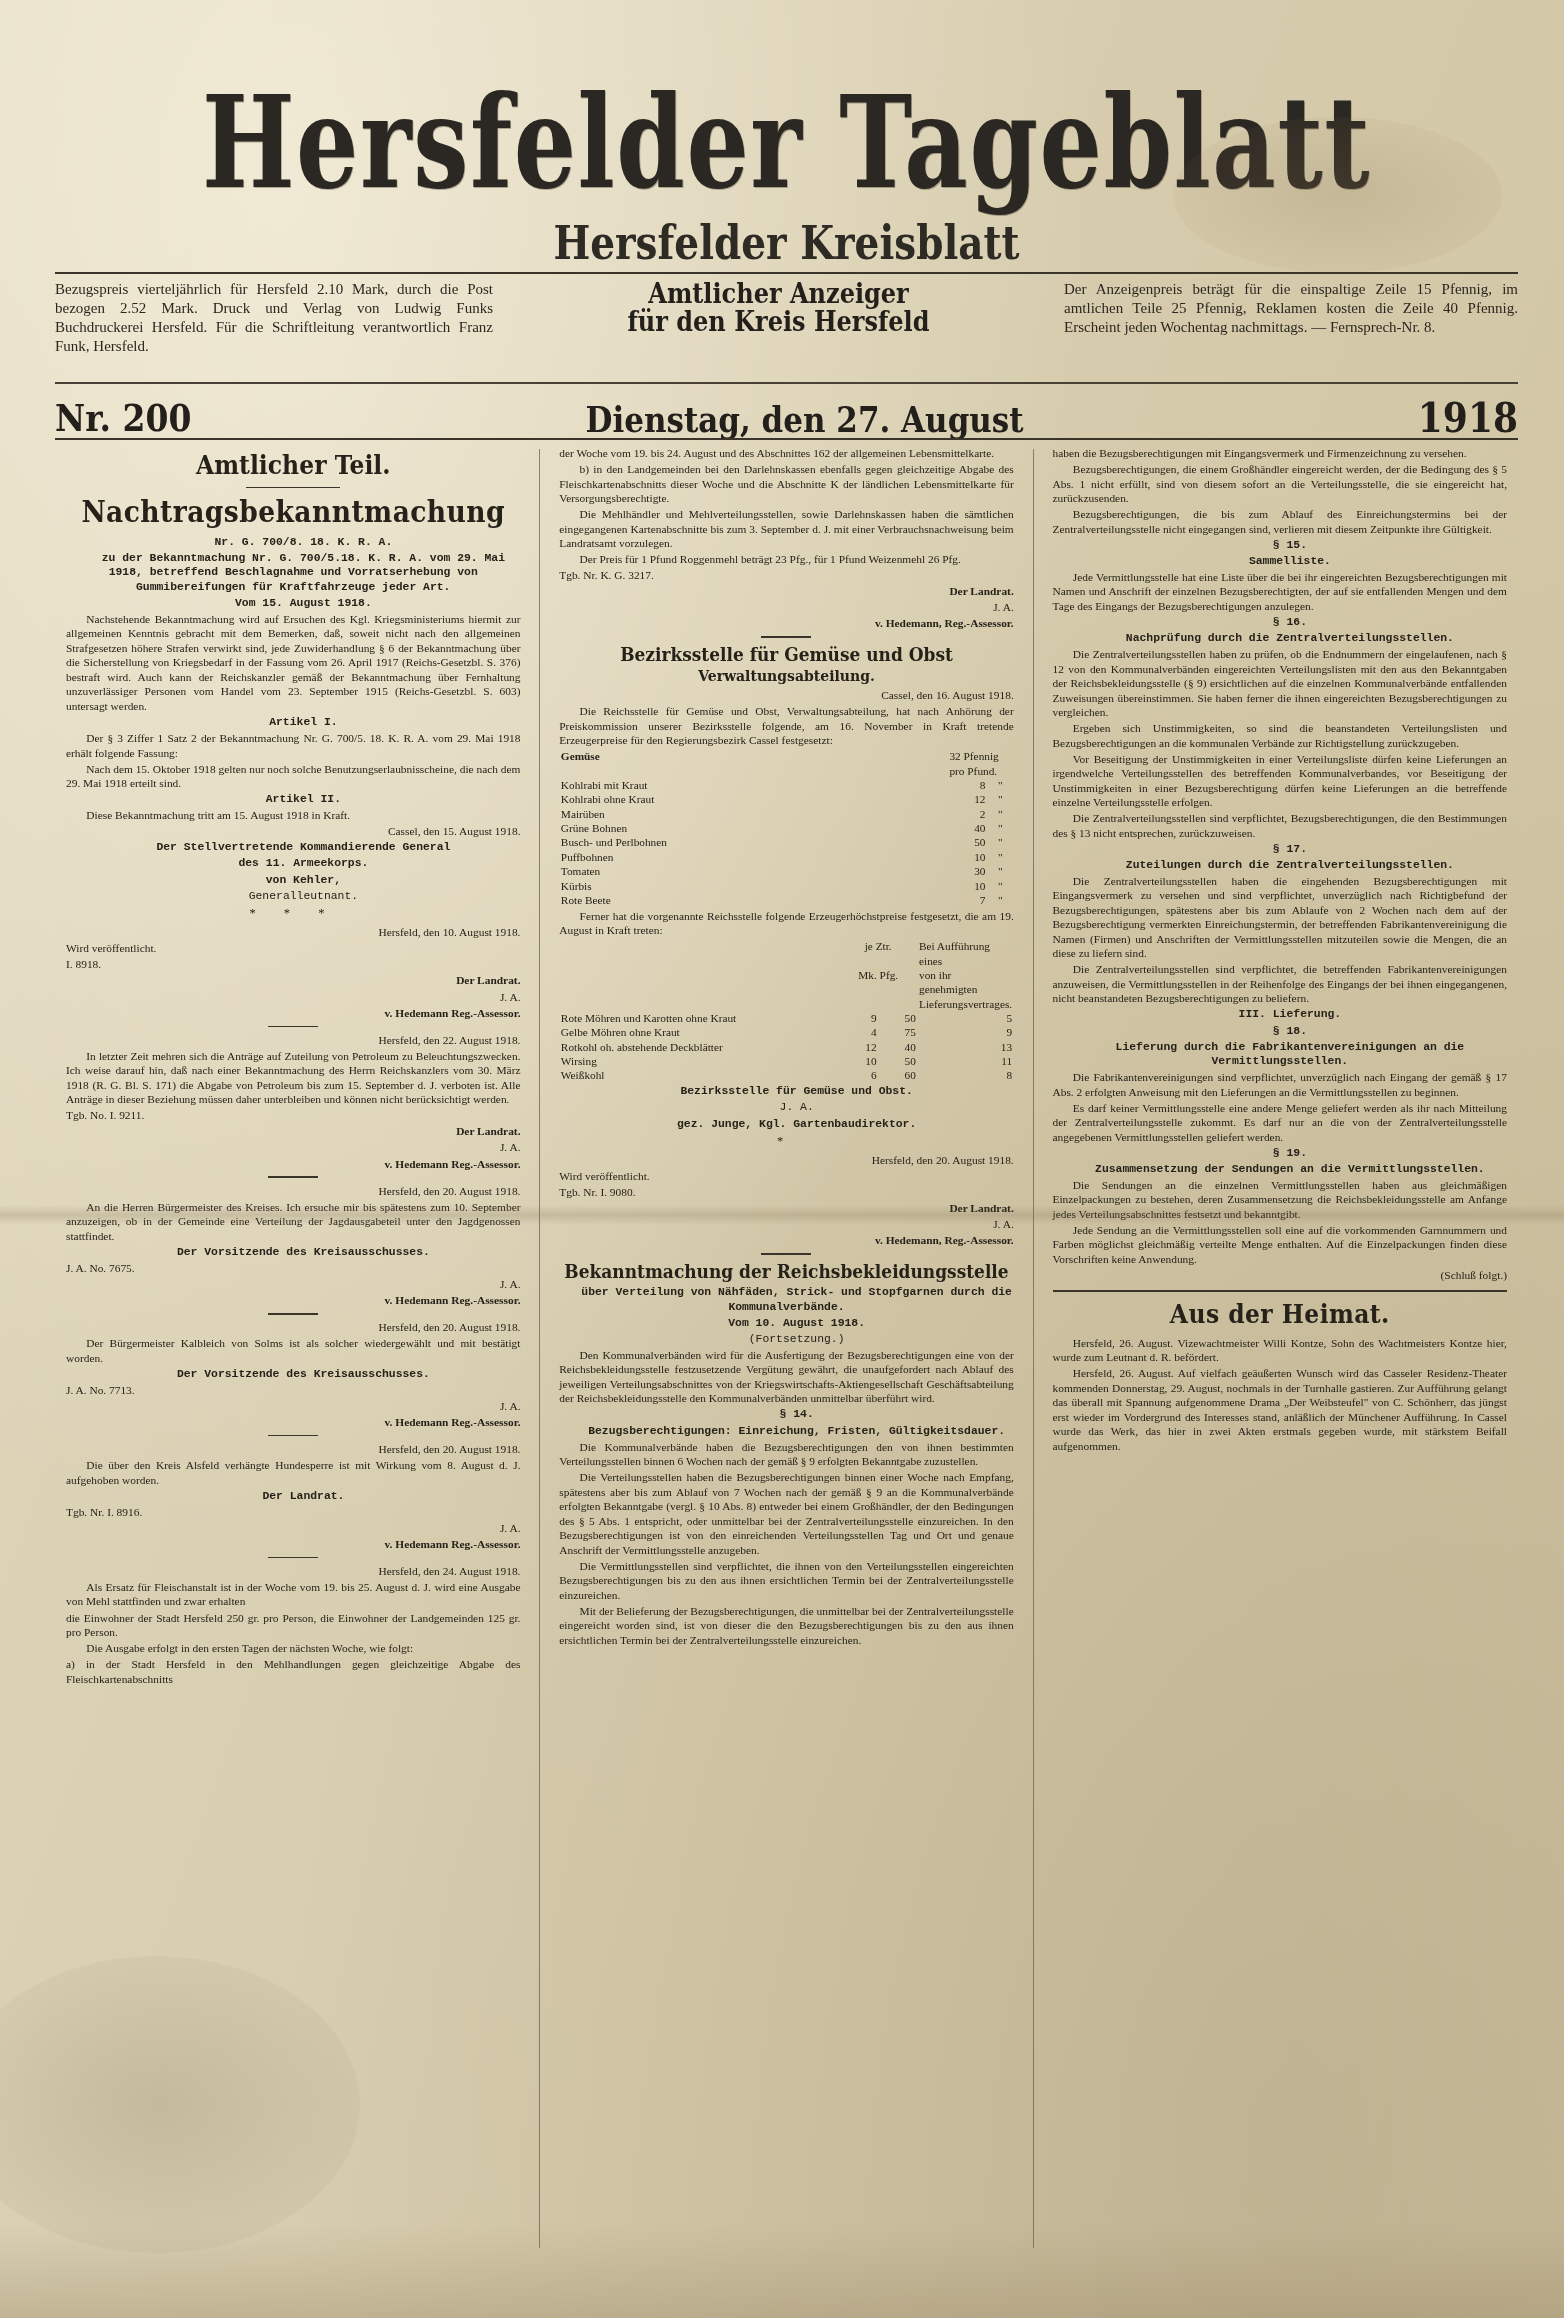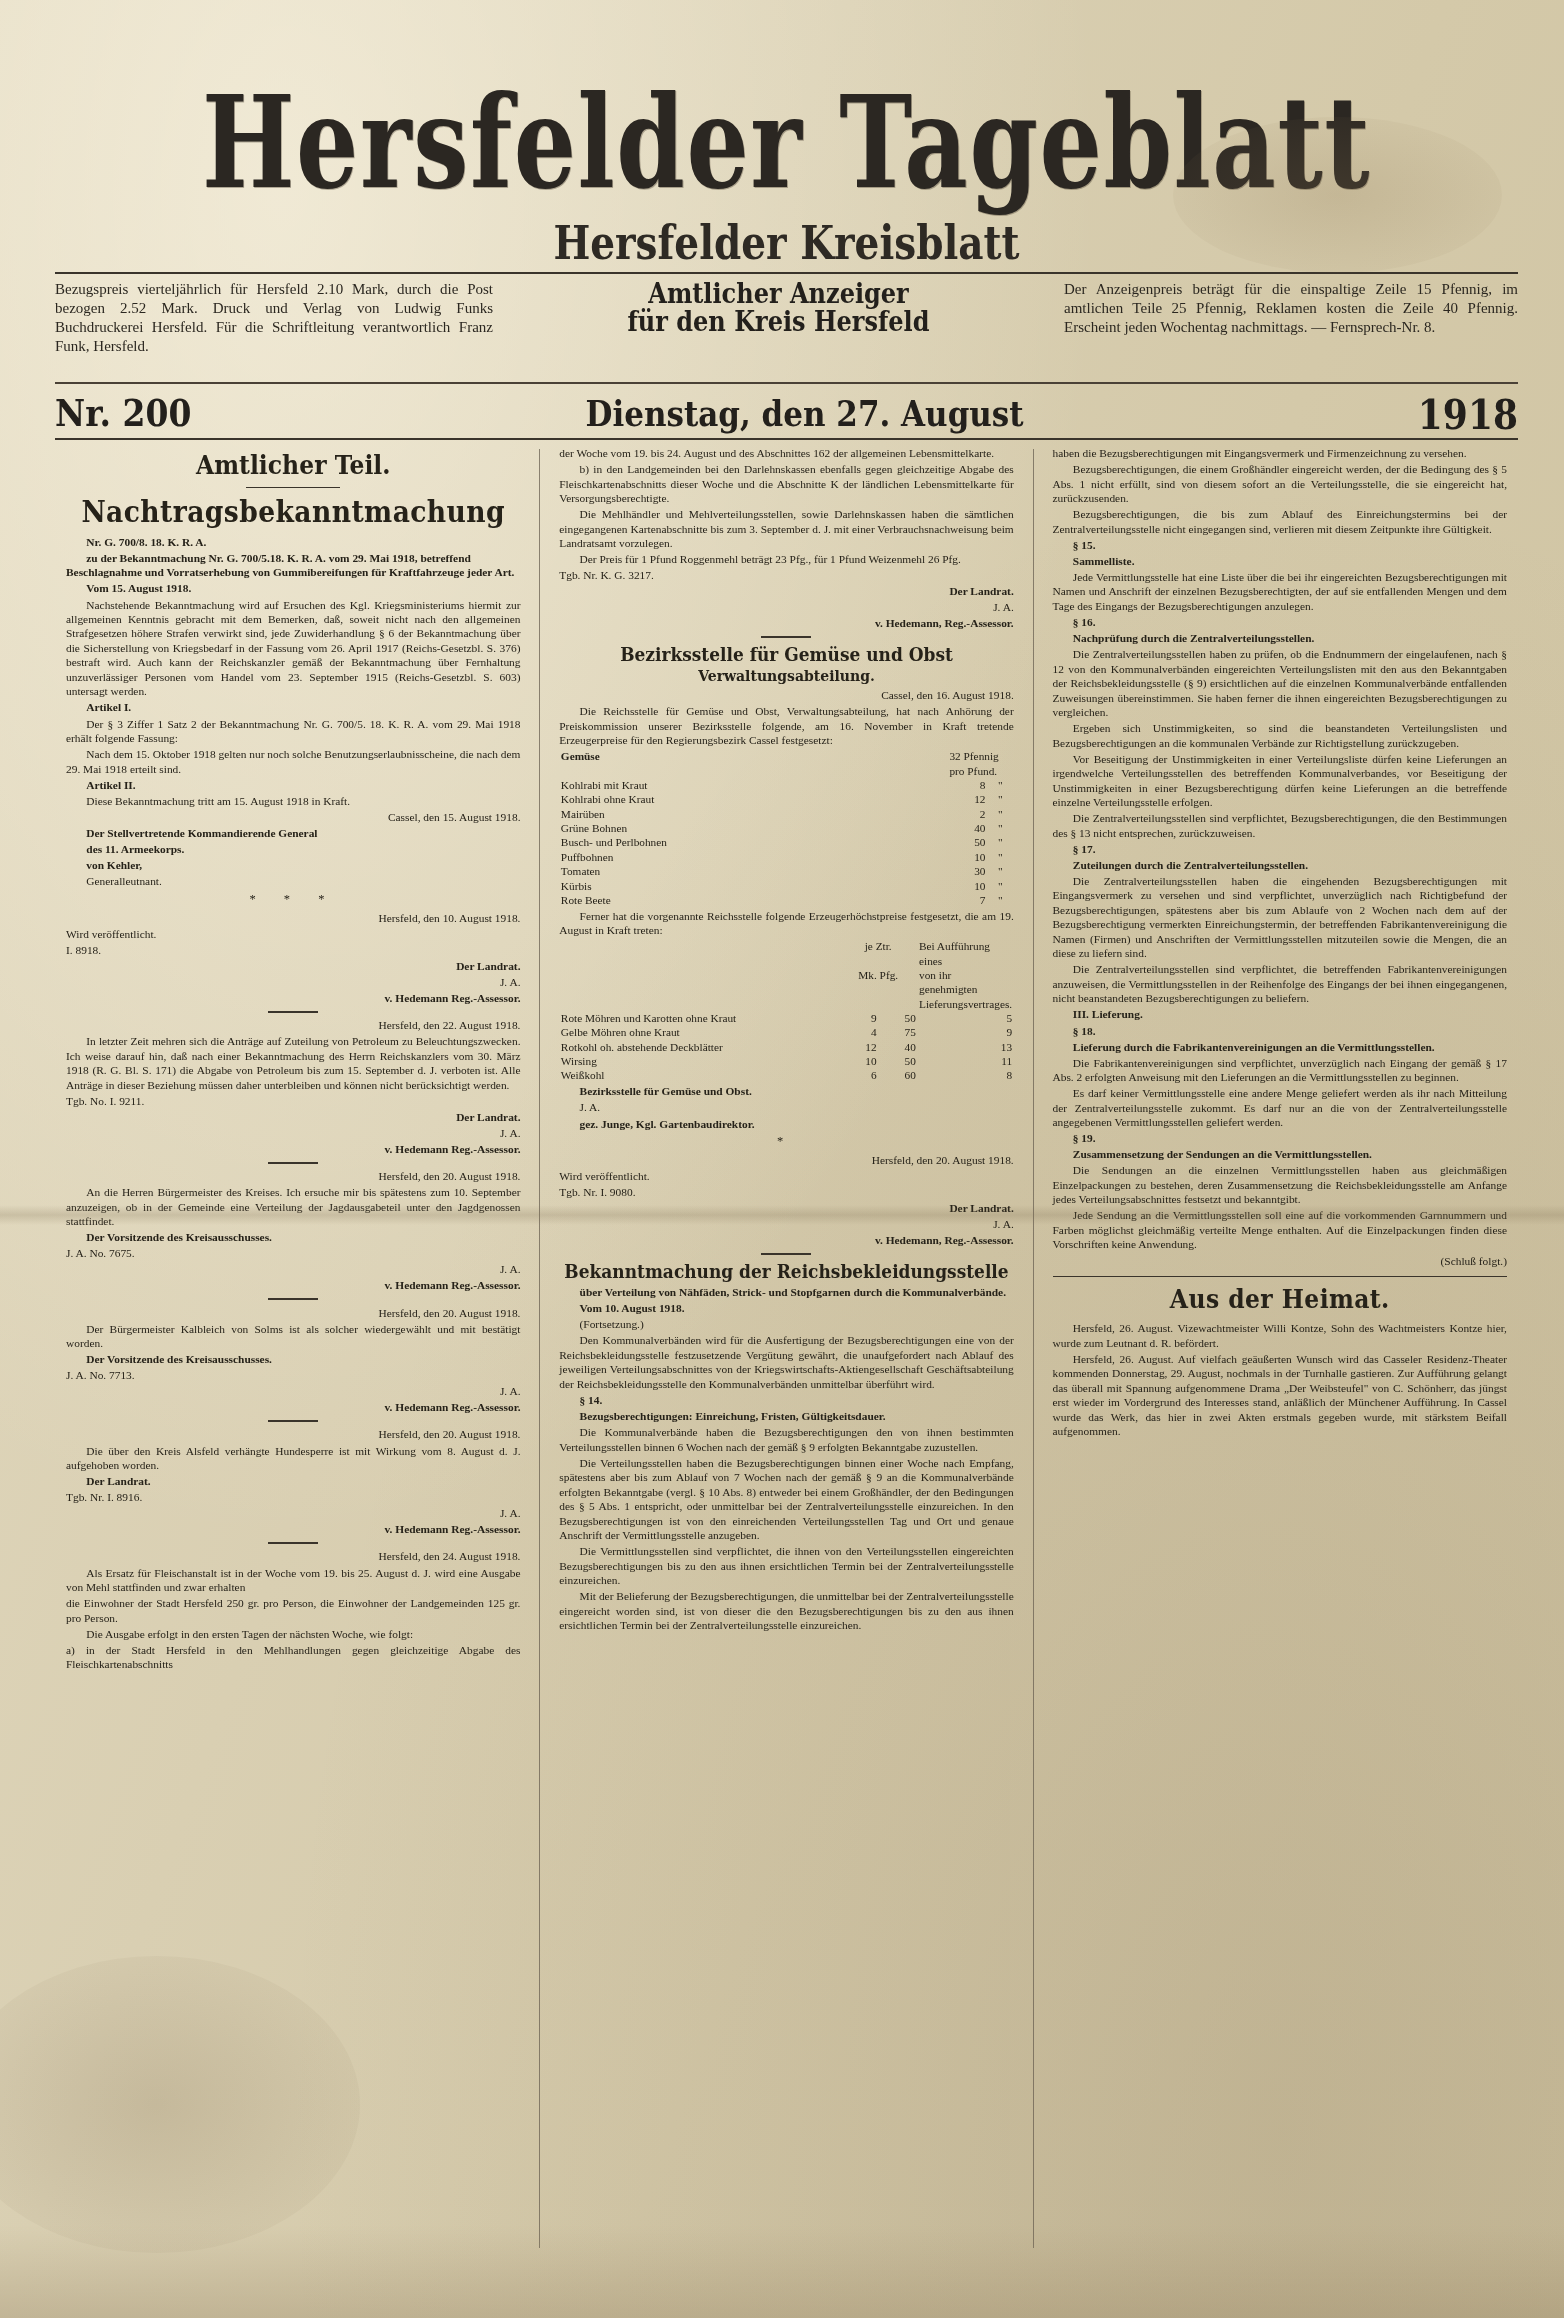--- a/index.html
+++ b/index.html
@@ -72,21 +72,21 @@
     line-height:1.18;
   }
   .infocenter .c2{
     font-family:"DejaVu Serif",serif;font-weight:bold;font-size:24px;transform:scaleY(1.15);
     line-height:1.18;
   }
 
   
   .issueline{
     position:absolute;left:0;top:311px;width:1463px;height:49px;
-    display:flex;align-items:center;justify-content:space-between;
+    display:flex;align-items:flex-end;justify-content:space-between;
   }
   .issue-nr{
     font-family:"DejaVu Serif",serif;font-weight:bold;font-size:33px;transform:scaleY(1.12);
   }
   .issue-date{
     font-family:"DejaVu Serif",serif;font-weight:bold;font-size:31px;transform:scaleY(1.12);
   }
   .issue-year{
     font-family:"DejaVu Serif",serif;font-weight:bold;font-size:36px;transform:scaleY(1.12);
   }
@@ -100,21 +100,21 @@
     width:469px;padding:0 11px;
     font-size:11.4px;line-height:1.27;
     text-align:justify;
     color:#262219;
     overflow:hidden;
   }
   .coldiv{width:0.8px;background:#6a6051;margin-top:3.1px;height:1799px;opacity:.75;}
 
   .col p{margin:0 0 1.6px 0;text-indent:20.3px;}
   .col p.noind{text-indent:0;}
-  .ctr{text-align:left;text-indent:0;margin:2.3px 0;}
+  .ctr{text-align:center;text-indent:0;margin:2.3px 0;font-family:Liberation Mono, monospace;}
   .rt{text-align:right;text-indent:0;margin:0.8px 0;}
 
   .h-frak{
     font-family:"DejaVu Serif",serif;font-weight:bold;
     transform:scaleY(1.12);text-align:center;text-indent:0;
   }
   .h1{font-size:23.5px;margin:4.7px 0 4.7px;}
   .h2{font-size:26.6px;margin:6.3px 0 6.3px;letter-spacing:0.4px;}
   .h3{font-size:17px;margin:4.7px 0 3.1px;}
   .h4{font-size:14px;margin:3.1px 0 2.3px;}

